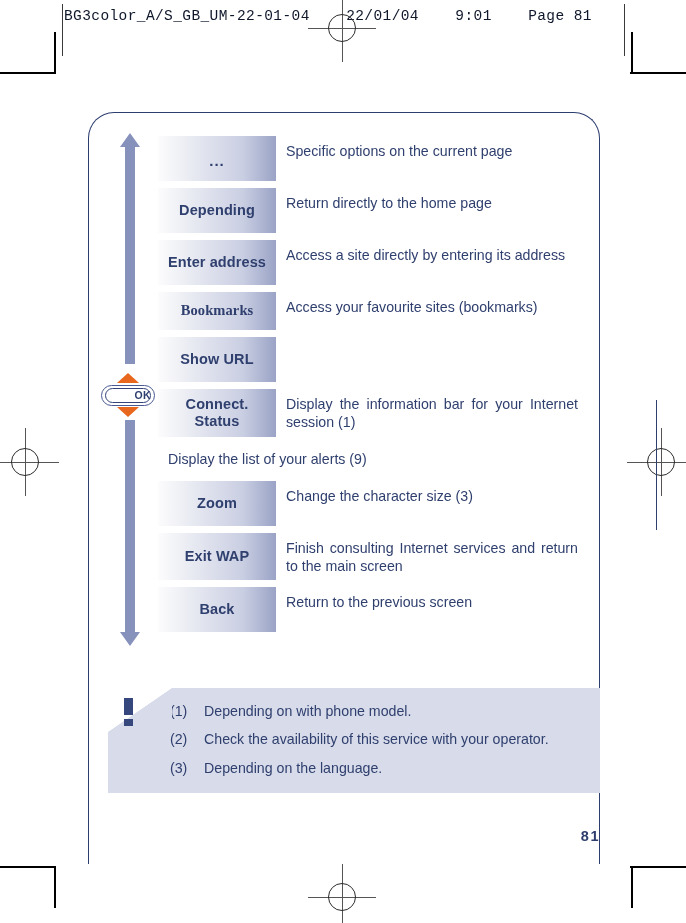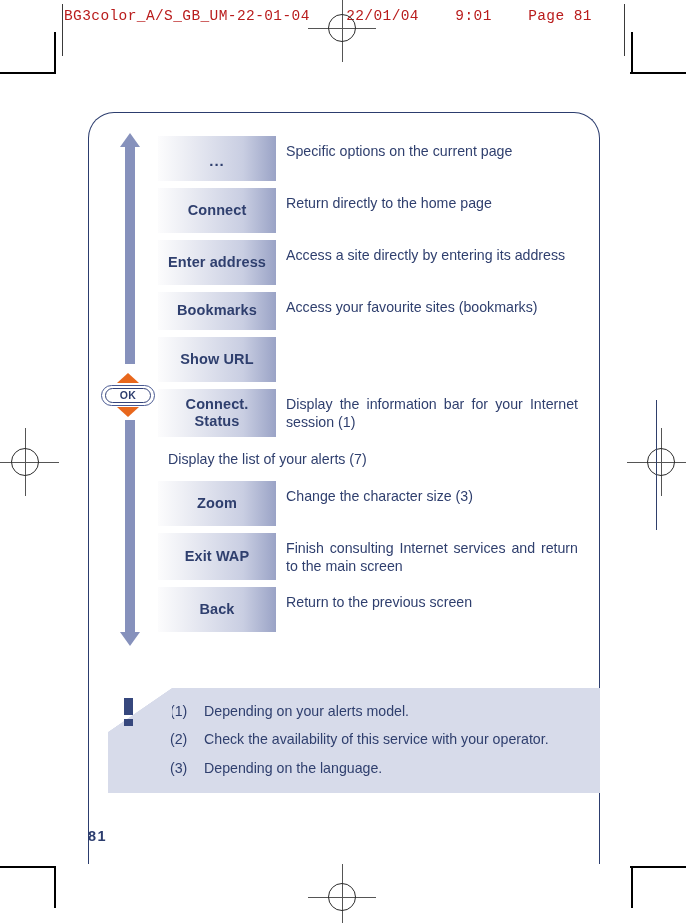--- a/index.html
+++ b/index.html
@@ -22,21 +22,21 @@
     position: absolute;
     left: 0; top: 0;
     width: 686px; height: 58px;
   }
   .header-text {
     position: absolute;
     left: 64px; top: 8px;
     font-family: "Liberation Mono", monospace;
     font-size: 14.5px;
     letter-spacing: 0.4px;
-    color: #b91c1c;
+    color: #0f172a;
     white-space: pre;
   }
   .rule-v {
     position: absolute;
     background: #3a3a3a;
     width: 1px;
   }
   .hdr-line-left  { left: 62px;  top: 4px;  height: 52px; }
   .hdr-line-right { left: 624px; top: 4px;  height: 52px; }
 
@@ -146,21 +146,21 @@
     border: 1.3px solid #34437a;
     border-radius: 8px;
     box-sizing: border-box;
     background: #ffffff;
   }
   .ok-label {
     position: absolute;
     left: 5px; top: 16px;
     width: 46px; height: 15px;
     line-height: 15px;
-    text-align: center;
+    text-align: right;
     font-size: 10.5px;
     font-weight: bold;
     color: #2c3d6e;
     letter-spacing: 0.4px;
   }
   .ok-tri-up {
     position: absolute;
     left: 17px; top: 1px;
     width: 0; height: 0;
     border-left: 11px solid transparent;
@@ -213,21 +213,21 @@
     font-size: 14.2px;
     line-height: 1.26;
     padding: 7px 0 5px 10px;
     box-sizing: border-box;
   }
   .menu-desc.justify {
     text-align: justify;
     text-align-last: left;
   }
   .menu-row[data-rowheight="tall"] .menu-key { min-height: 45px; }
-  .menu-row[data-rowheight="short"] .menu-key { min-height: 38px; }
+  .menu-row[data-rowheight="short"] .menu-key { min-height: 38px; font-family: Liberation Serif, serif; }
 
   
   .notes-box {
     position: absolute;
     left: 108px; top: 688px;
     width: 492px;
     background: #d7dbea;
     padding: 14px 18px 16px 0;
     box-sizing: border-box;
   }
@@ -266,21 +266,21 @@
     flex: 1 1 auto;
     text-align: justify;
     text-align-last: left;
   }
 
   
   .folio {
     position: absolute;
     left: 88px; top: 828px;
     width: 512px;
-    text-align: left;
+    text-align: right;
     font-size: 14.5px;
     font-weight: bold;
     color: #2c3d6e;
     letter-spacing: 1.5px;
   }
 </style>
 </head>
 <body>
 
 <div class="print-header">
@@ -341,21 +341,21 @@
 </div>
 
 <div class="menu-table">
 
   <div class="menu-row" data-rowheight="tall">
     <div class="menu-key dots">...</div>
     <div class="menu-desc">Specific options on the current page</div>
   </div>
 
   <div class="menu-row" data-rowheight="tall">
-    <div class="menu-key">Connect</div>
+    <div class="menu-key">Depending</div>
     <div class="menu-desc">Return directly to the home page</div>
   </div>
 
   <div class="menu-row" data-rowheight="tall">
     <div class="menu-key">Enter address</div>
     <div class="menu-desc justify">Access a site directly by entering its address</div>
   </div>
 
 
   <div class="menu-row" data-rowheight="short">
@@ -366,21 +366,21 @@
   <div class="menu-row" data-rowheight="tall">
     <div class="menu-key">Show URL</div>
   </div>
 
   <div class="menu-row" data-rowheight="tall">
     <div class="menu-key">Connect. Status</div>
     <div class="menu-desc justify">Display the information bar for your Internet session (1)</div>
   </div>
 
   <div class="menu-row" data-rowheight="tall">
-    <div class="menu-desc">Display the list of your alerts (7)</div>
+    <div class="menu-desc">Display the list of your alerts (9)</div>
   </div>
 
   <div class="menu-row" data-rowheight="tall">
     <div class="menu-key">Zoom</div>
     <div class="menu-desc">Change the character size (3)</div>
   </div>
 
   <div class="menu-row" data-rowheight="tall">
     <div class="menu-key">Exit WAP</div>
     <div class="menu-desc justify">Finish consulting Internet services and return to the main screen</div>
@@ -395,21 +395,21 @@
 
 <div class="notes-box">
   <div class="notes-notch"></div>
   <div class="notes-bang">
     <div class="bang-stem"></div>
     <div class="bang-dot"></div>
   </div>
 
   <div class="note-line">
     <div class="note-num">(1)</div>
-    <div class="note-txt">Depending on your alerts model.</div>
+    <div class="note-txt">Depending on with phone model.</div>
   </div>
   <div class="note-line">
     <div class="note-num">(2)</div>
     <div class="note-txt">Check the availability of this service with your operator.</div>
   </div>
   <div class="note-line">
     <div class="note-num">(3)</div>
     <div class="note-txt">Depending on the language.</div>
   </div>
 </div>

